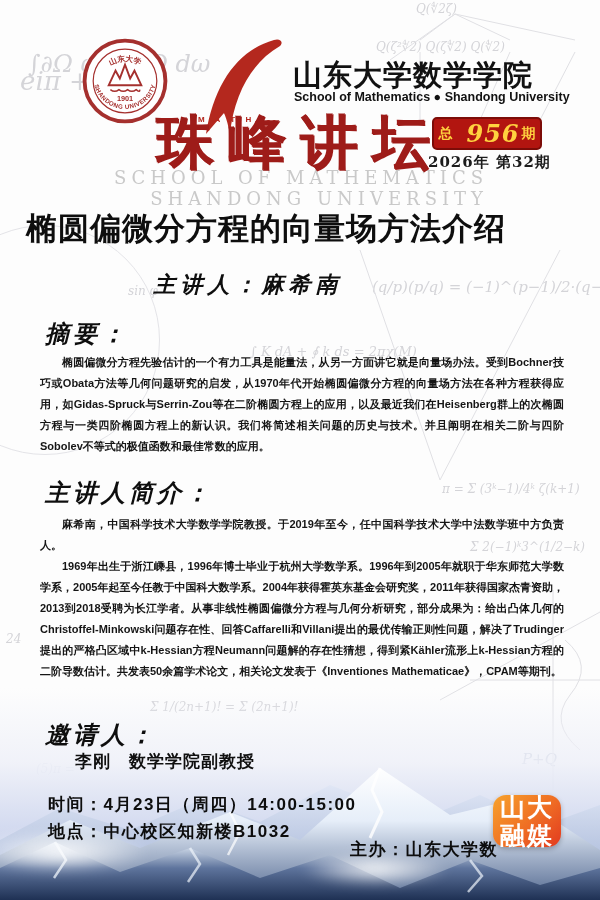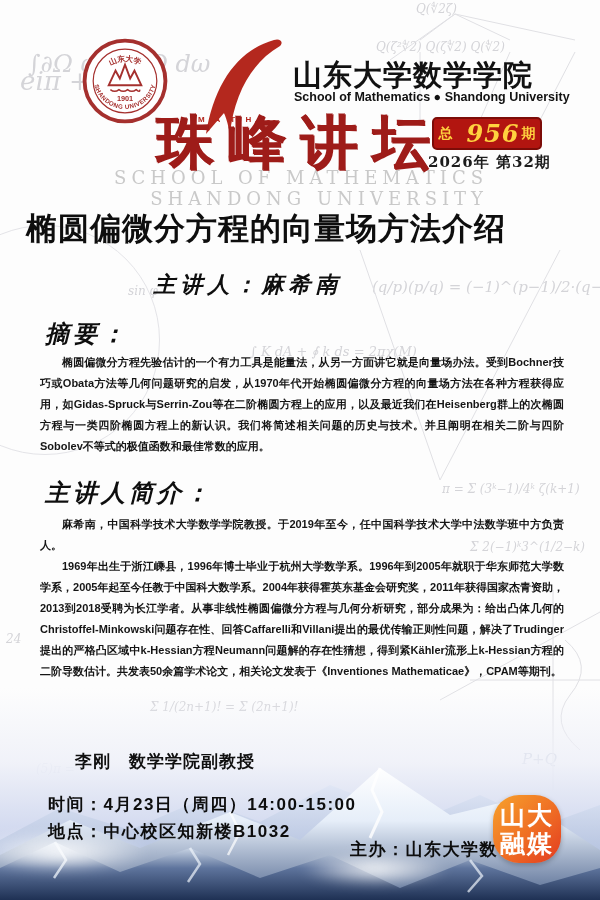--- a/index.html
+++ b/index.html
@@ -66,22 +66,22 @@
   .mountains{ position:absolute; left:0; bottom:0; width:600px; height:140px; z-index:2; }
   .cloud{ position:absolute; z-index:2; border-radius:50%; filter:blur(6px);
         background:radial-gradient(closest-side, rgba(255,255,255,.95), rgba(255,255,255,0)); }
   .cloud1{ left:-30px; top:830px; width:180px; height:44px; }
   .cloud2{ left:300px; top:852px; width:150px; height:34px; }
   .ft-line{ position:absolute; font-size:17px; font-weight:700; color:#0d0d0d;
         letter-spacing:1.5px; z-index:3; }
   .ft-time{ left:48px; top:793px; }
   .ft-venue{ left:48px; top:820px; }
   .ft-org{ left:350px; top:838px; z-index:3; }
-  .media-logo{ position:absolute; left:493px; top:795px; width:68px; height:68px;
-        border-radius:26px; z-index:5;
+  .media-logo{ position:absolute; left:493px; top:795px; width:68px; height:52px;
+        border-radius:13px; z-index:5;
         background:linear-gradient(135deg, #f7a22c 0%, #ef6d24 55%, #e23a20 100%);
         display:flex; flex-direction:column; align-items:center; justify-content:center;
         box-shadow:0 2px 5px rgba(0,0,0,.25); }
   .media-logo span{ color:#fff; font-weight:900; font-size:25px; line-height:28px;
         letter-spacing:2px; font-family:"Liberation Sans", sans-serif; }
 </style>
 </head>
 <body>
 
 <div class="poster">
@@ -158,20 +158,21 @@
   <div class="lec-title">椭圆偏微分方程的向量场方法介绍</div>
   <div class="speaker">主讲人：麻希南</div>
 
   <div class="sec-head h-abstract">摘要：</div>
   <p class="body-text p-abstract">椭圆偏微分方程先验估计的一个有力工具是能量法，从另一方面讲它就是向量场办法。受到Bochner技巧或Obata方法等几何问题研究的启发，从1970年代开始椭圆偏微分方程的向量场方法在各种方程获得应用，如Gidas-Spruck与Serrin-Zou等在二阶椭圆方程上的应用，以及最近我们在Heisenberg群上的次椭圆方程与一类四阶椭圆方程上的新认识。我们将简述相关问题的历史与技术。并且阐明在相关二阶与四阶Sobolev不等式的极值函数和最佳常数的应用。</p>
 
   <div class="sec-head h-bio">主讲人简介：</div>
   <p class="body-text p-bio1">麻希南，中国科学技术大学数学学院教授。于2019年至今，任中国科学技术大学中法数学班中方负责人。</p>
   <p class="body-text p-bio2">1969年出生于浙江嵊县，1996年博士毕业于杭州大学数学系。1996年到2005年就职于华东师范大学数学系，2005年起至今任教于中国科大数学系。2004年获得霍英东基金会研究奖，2011年获得国家杰青资助，2013到2018受聘为长江学者。从事非线性椭圆偏微分方程与几何分析研究，部分成果为：给出凸体几何的Christoffel-Minkowski问题存在性、回答Caffarelli和Villani提出的最优传输正则性问题，解决了Trudinger提出的严格凸区域中k-Hessian方程Neumann问题解的存在性猜想，得到紧Kähler流形上k-Hessian方程的二阶导数估计。共发表50余篇学术论文，相关论文发表于《Inventiones Mathematicae》，CPAM等期刊。</p>
 
+  <div class="sec-head h-invite">邀请人：</div>
   <div class="inviter-line">李刚　数学学院副教授</div>
 
   <div class="sky"></div>
   <svg class="mountains" viewBox="0 0 600 140" preserveAspectRatio="none">
     <defs>
       <linearGradient id="gHaze" x1="0" y1="0" x2="0" y2="1">
         <stop offset="0%" stop-color="#dfe6f5"></stop>
           <stop offset="100%" stop-color="#93a7cd"></stop>
       </linearGradient>
       <linearGradient id="gSnow" x1="0" y1="0" x2="0" y2="1">

